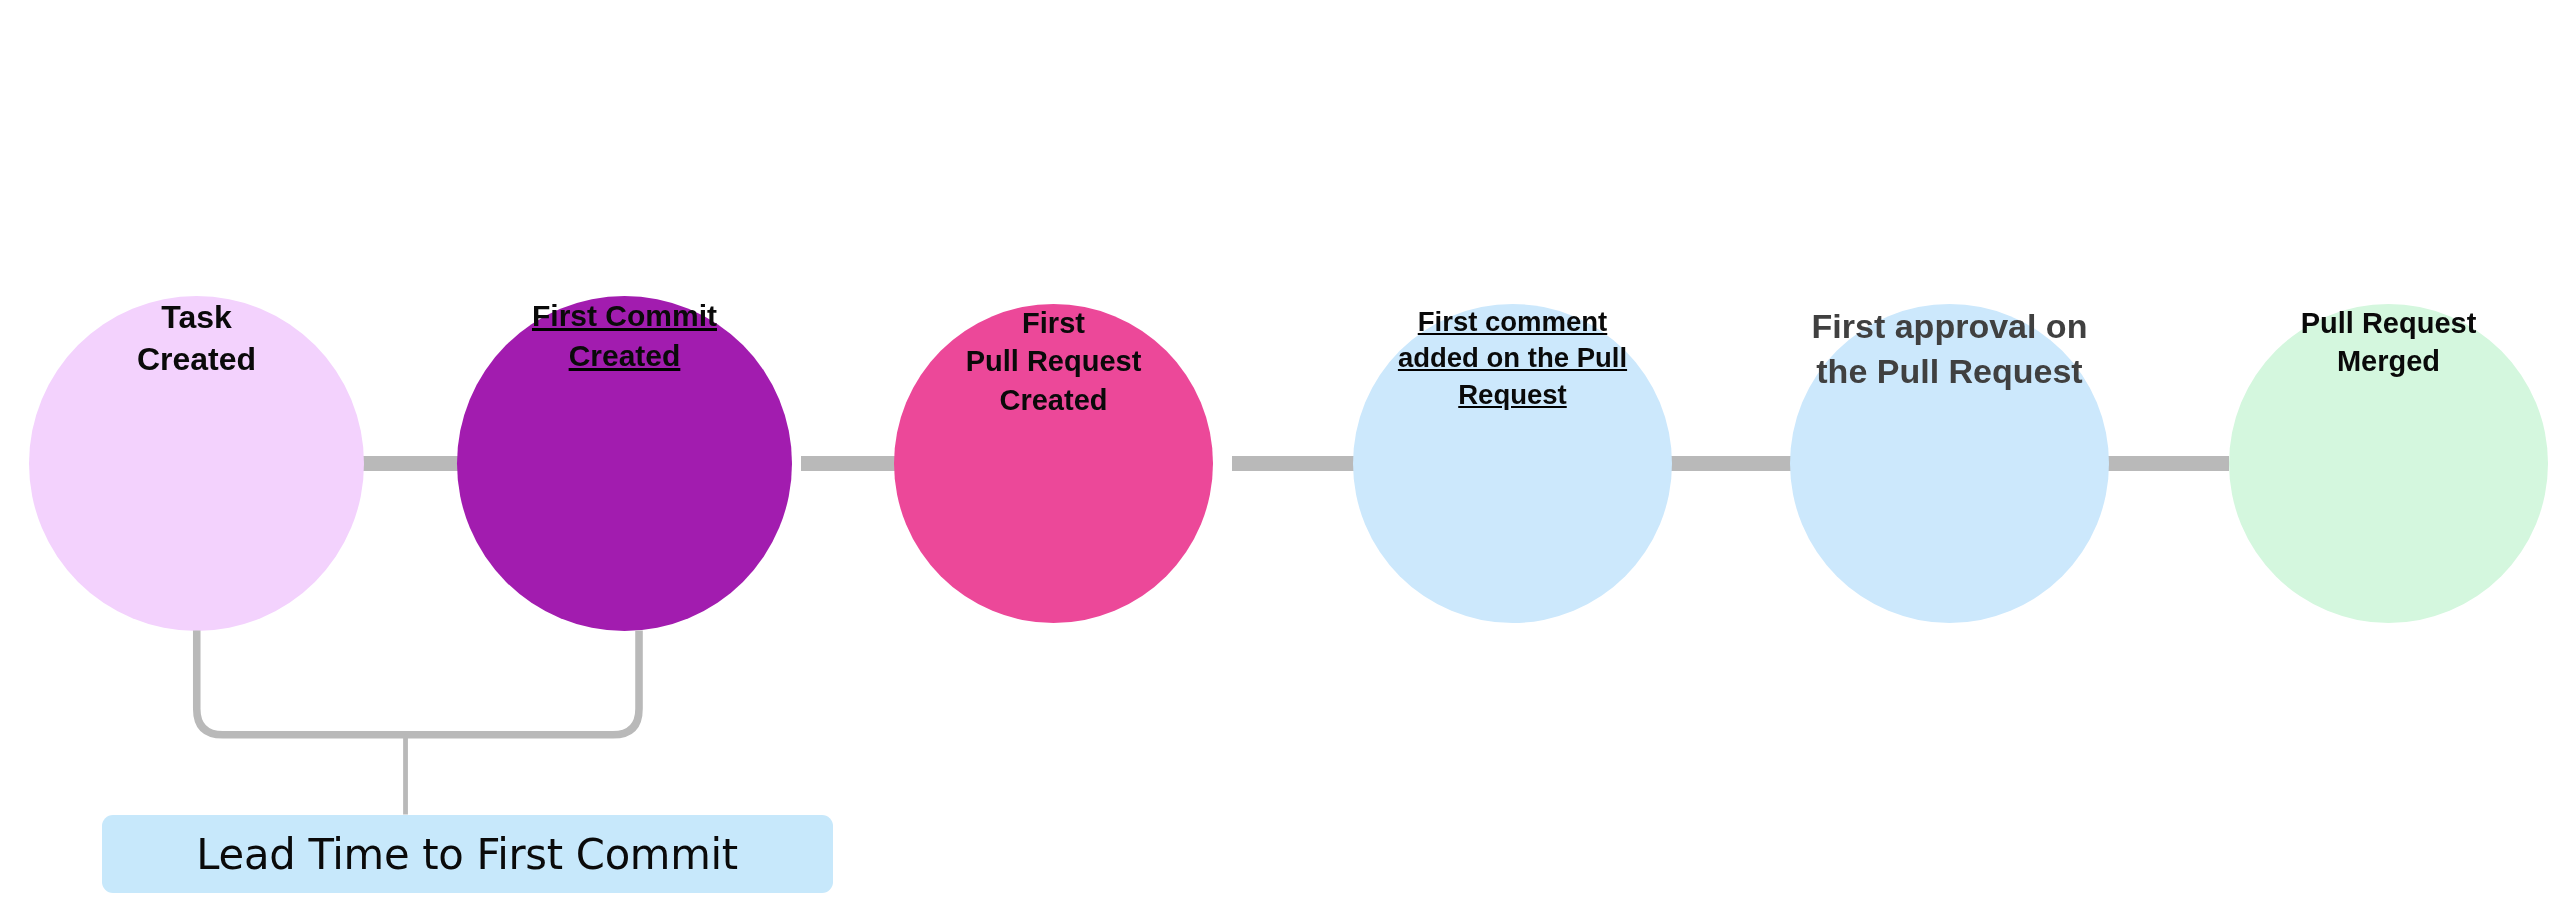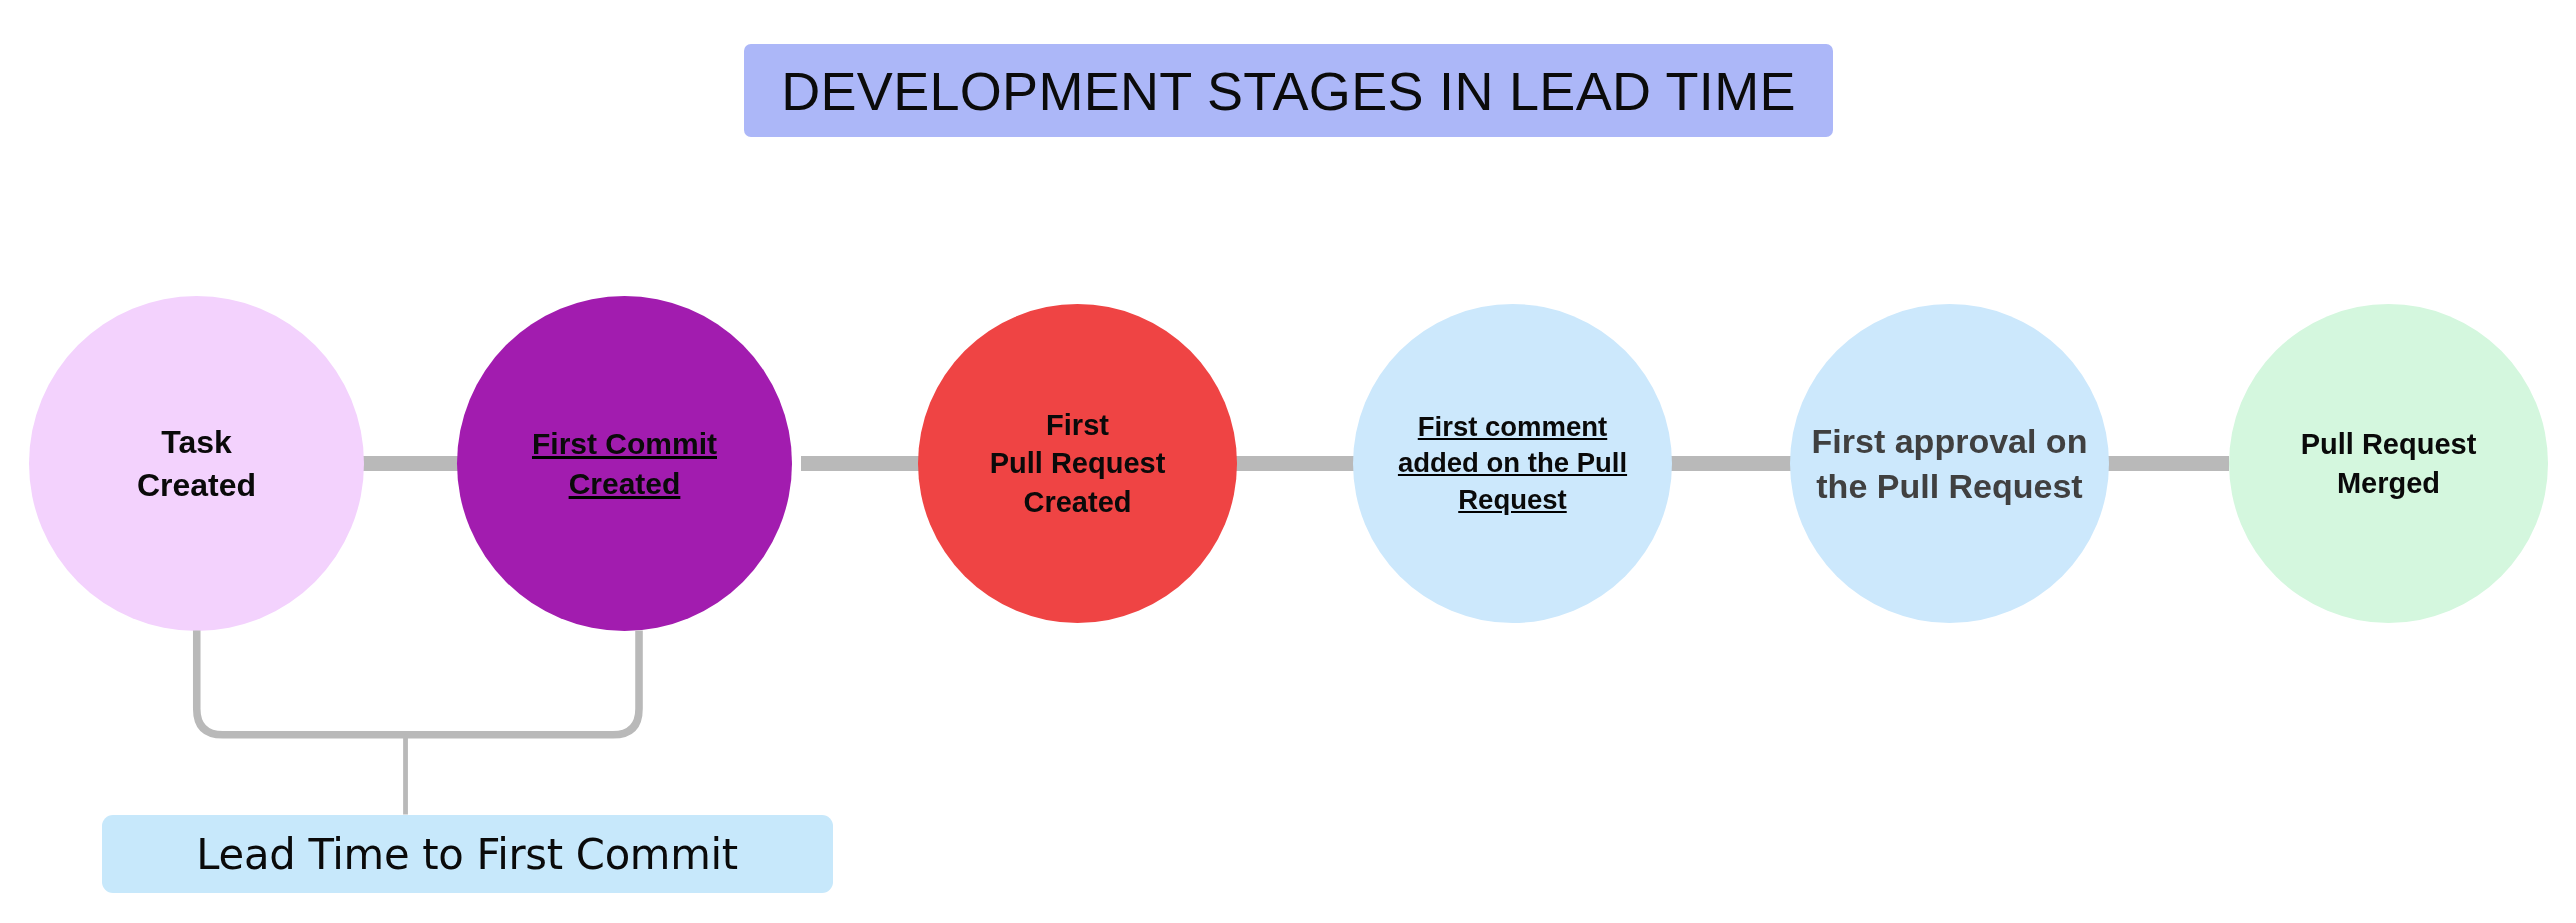--- a/index.html
+++ b/index.html
@@ -46,21 +46,21 @@
     height: 15px;
     background: #b9b9b9;
     top: 456px;
   }
 
   
   .stage-node {
     position: absolute;
     border-radius: 50%;
     display: flex;
-    align-items: center;
+    align-items: flex-start;
     justify-content: center;
     text-align: center;
     box-sizing: border-box;
   }
   .stage-label {
     font-family: "Liberation Sans", sans-serif;
     font-weight: 700;
     color: #0a0a0a;
     line-height: 1.32;
     white-space: pre-line;
@@ -100,42 +100,39 @@
     line-height: 1;
     letter-spacing: -0.3px;
     transform: scaleX(0.97);
   }
 </style>
 </head>
 <body>
 
 <div id="stage" style="background: rgb(255, 255, 255);">
 
-  <div id="title-banner" style="background: rgb(172, 183, 248);">
-    <span id="title-text" style="color: rgb(11, 11, 11);">DEVELOPMENT STAGES IN LEAD TIME</span>
-  </div>
 
   <div id="connectors-layer">
       <div class="connector" style="left: 359px; width: 118px; background: rgb(185, 185, 185);"></div>
       <div class="connector" style="left: 801px; width: 122px; background: rgb(185, 185, 185);"></div>
       <div class="connector" style="left: 1232px; width: 125px; background: rgb(185, 185, 185);"></div>
       <div class="connector" style="left: 1668px; width: 125px; background: rgb(185, 185, 185);"></div>
       <div class="connector" style="left: 2103px; width: 126px; background: rgb(185, 185, 185);"></div>
     </div>
 
   <div id="nodes-layer">
       <div class="stage-node" style="left: 29px; top: 296px; width: 335px; height: 335px; background: rgb(243, 210, 253);">
         <span class="stage-label" style="font-size: 32px; color: rgb(10, 10, 10);">Task
 Created</span>
       </div>
       <div class="stage-node" style="left: 457px; top: 296px; width: 335px; height: 335px; background: #a21caf; text-decoration: underline;">
         <span class="stage-label" style="font-size: 30px; color: rgb(10, 10, 10);">First Commit
 Created</span>
       </div>
-      <div class="stage-node" style="left: 918px; top: 304px; width: 319px; height: 319px; background: #ef4444;">
+      <div class="stage-node" style="left: 894px; top: 304px; width: 319px; height: 319px; background: #ec4899;">
         <span class="stage-label" style="font-size: 29px; color: rgb(10, 10, 10);">First
 Pull Request
 Created</span>
       </div>
       <div class="stage-node" style="left: 1353px; top: 304px; width: 319px; height: 319px; background: rgb(204, 232, 252); text-decoration: underline;">
         <span class="stage-label" style="font-size: 27.5px; color: rgb(10, 10, 10);">First comment
 added on the Pull
 Request</span>
       </div>
       <div class="stage-node" style="left: 1790px; top: 304px; width: 319px; height: 319px; background: rgb(204, 232, 252);">

